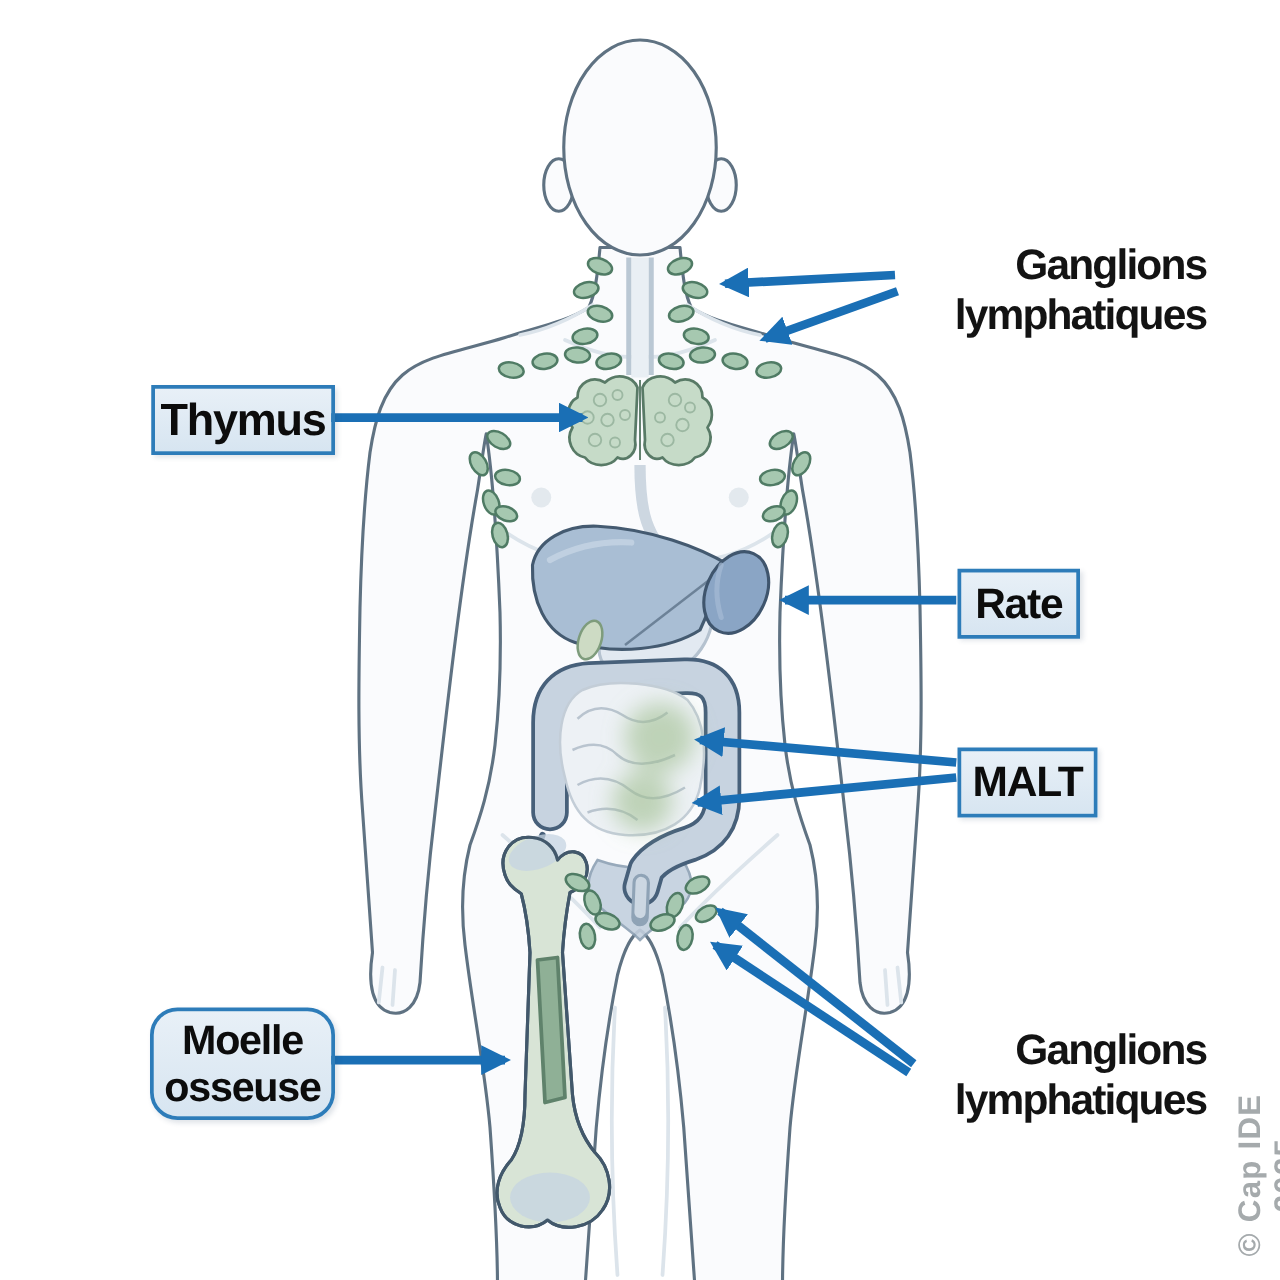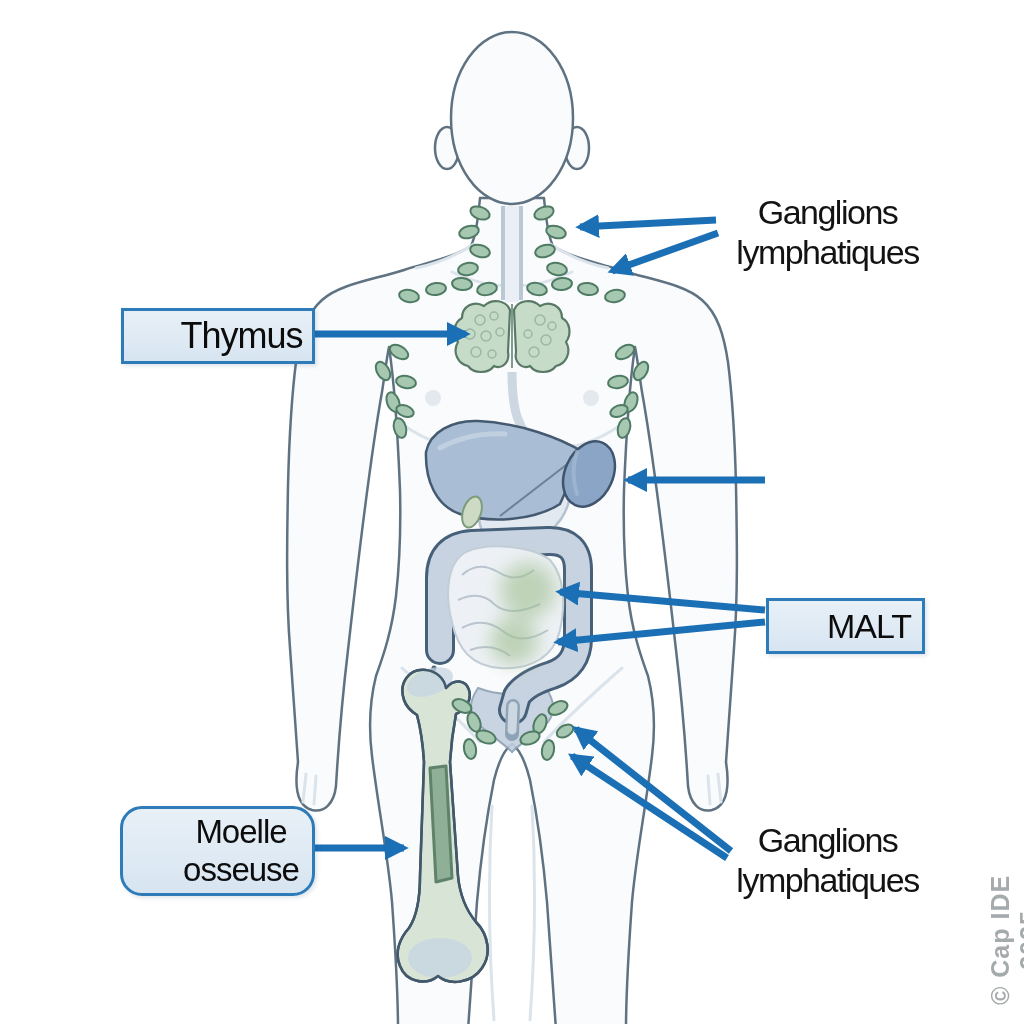--- a/index.html
+++ b/index.html
@@ -1,23 +1,23 @@
 <!DOCTYPE html>
 <html><head>
 <meta charset="utf-8">
 <style>
   html,body{margin:0;padding:0;background:#ffffff;}
   .canvas{position:relative;width:1024px;height:1024px;background:#ffffff;overflow:hidden;
           font-family:"Liberation Sans",sans-serif;}
   .canvas svg{position:absolute;left:0;top:0;}
   .label-box{position:absolute;display:flex;align-items:center;justify-content:center;
              background:linear-gradient(#e8f0f7,#d7e5f1);border:3px solid #2d7cb9;
-             color:#0c0c0c;font-weight:normal;text-align:center;letter-spacing:-1px;
-             box-shadow:2px 2px 4px rgba(40,70,100,.15);white-space:pre-line;padding-left:47px;}
-  .free-label{position:absolute;color:#131313;font-weight:normal;text-align:center;
+             color:#0c0c0c;font-weight:bold;text-align:center;letter-spacing:-1px;
+             box-shadow:2px 2px 4px rgba(40,70,100,.15);white-space:pre-line;}
+  .free-label{position:absolute;color:#131313;font-weight:bold;text-align:right;
               letter-spacing:-1.5px;white-space:pre-line;}
   .watermark{position:absolute;color:#8f9598;opacity:.8;transform:rotate(-90deg);
              font-weight:bold;letter-spacing:1px;text-align:center;}
   .fs35{font-size:34px;line-height:40px;}
   .fs36{font-size:36px;}
   .fs34{font-size:34px;}
   .fs33{font-size:33px;line-height:38px;}
   .wmfs{font-size:25px;}
 </style>
 </head>
@@ -230,20 +230,21 @@
     <line x1="731" y1="851" x2="576" y2="729" marker-end="url(#ah)"></line>
     <line x1="727" y1="858" x2="572" y2="756" marker-end="url(#ah)"></line>
   </g>
 </svg>
 
 <div class="free-label fs35" style="left:690px;top:192px;width:275px;">Ganglions
 lymphatiques</div>
 
 <div class="label-box fs36" style="left:121px;top:308px;width:141px;height:50px;">Thymus</div>
 
+<div class="label-box fs34" style="left:766px;top:455px;width:92px;height:50px;">Rate</div>
 
 <div class="label-box fs34" style="left:766px;top:598px;width:106px;height:50px;">MALT</div>
 
 <div class="label-box fs33" style="left:120px;top:806px;width:142px;height:84px;border-radius:22px;">Moelle
 osseuse</div>
 
 <div class="free-label fs35" style="left:690px;top:820px;width:275px;">Ganglions
 lymphatiques</div>
 
 <div class="watermark wmfs" style="left:915px;top:926px;width:170px;height:28px;">© Cap IDE 2025</div>

